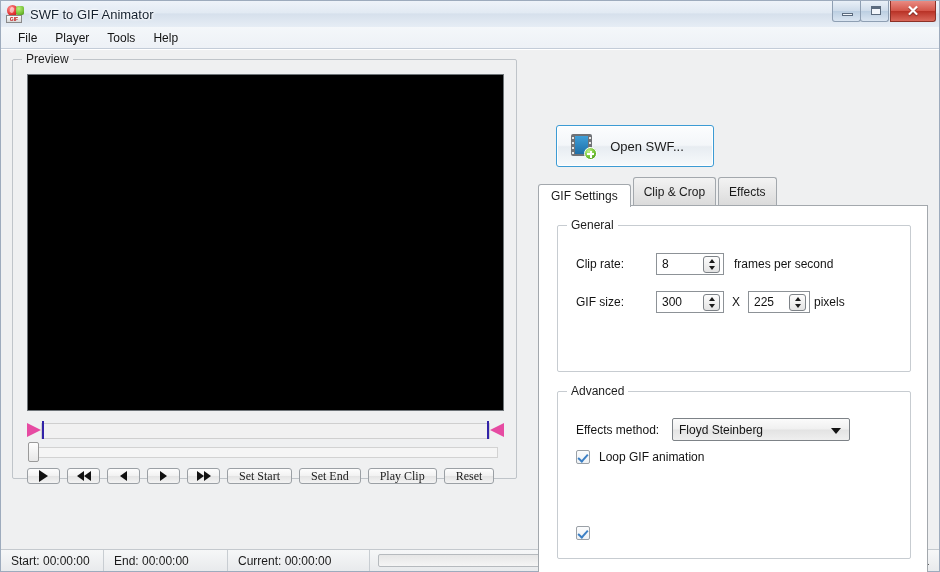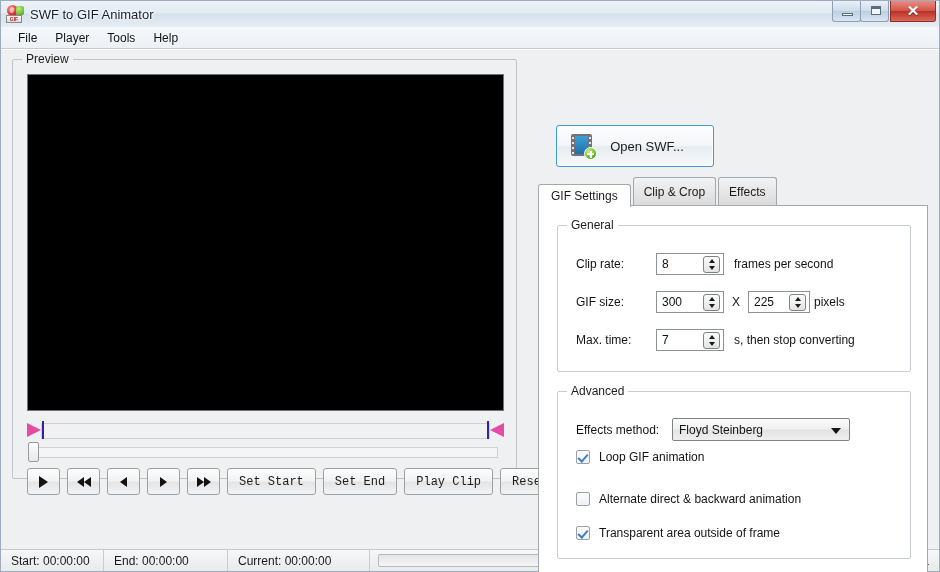--- a/index.html
+++ b/index.html
@@ -270,32 +270,32 @@
 
   
   .btn-row {
     position: absolute;
     left: 14px; top: 408px;
     display: flex;
     align-items: center;
     gap: 7px;
   }
   .pbtn {
-    height: 27px;
+    height: 16px;
     box-sizing: border-box;
     border: 1px solid #9ba0a5;
     border-radius: 3px;
     background: linear-gradient(to bottom,#fdfdfd 0%, #f2f2f2 48%, #e4e4e4 52%, #f3f3f3 100%);
     font-size: 12px;
     color: #1b1b1b;
     display: flex;
     align-items: center;
     justify-content: center;
     cursor: default;
-    font-family: Liberation Mono, monospace;
+    font-family: Liberation Serif, serif;
     padding: 0 11px;
     white-space: nowrap;
   }
   .pbtn.icon { width: 33px; padding: 0; }
   .glyph { display:block; }
   .tri-r { width:0;height:0;border-top:6px solid transparent;border-bottom:6px solid transparent;border-left:9px solid #111; }
   .tri-r.small { border-top-width:5px;border-bottom-width:5px;border-left-width:7px;border-left-color:#111; }
   .tri-l.small { width:0;height:0;border-top:5px solid transparent;border-bottom:5px solid transparent;border-right:7px solid #111; }
   .dbl { display:flex; }
   .dbl .t-l { width:0;height:0;border-top:5px solid transparent;border-bottom:5px solid transparent;border-right:7px solid #111; }
@@ -714,57 +714,41 @@
           <div class="spinner" style="width:62px">
             <input type="text" value="225" style="">
             <div class="spin-btns">
               <div class="up"></div>
               <div class="down"></div>
             </div>
           </div>
           <div class="field-label" style="margin-left:4px">pixels</div>
         </div>
 
-        <div class="field-row" style="top:103px;">
-          <div class="field-label" style="width:80px">Max. time:</div>
-          <div class="spinner" style="width:68px">
-            <input type="text" value="7" style="">
-            <div class="spin-btns">
-              <div class="up"></div>
-              <div class="down"></div>
-            </div>
-          </div>
-          <div class="field-label" style="margin-left:10px">s, then stop converting</div>
-        </div>
       </div>
 
       <div class="inner-group" id="advanced-group">
         <div class="ig-title">Advanced</div>
 
         <div class="field-row" style="top:26px;">
           <div class="field-label" style="width:96px">Effects method:</div>
           <div class="combo" style="width:178px">
             <span>Floyd Steinberg</span>
             <span class="caret"></span>
           </div>
         </div>
 
         <div class="chk-row" style="top:58px;">
           <div class="chkbox checked"></div>
           <div class="chk-label">Loop GIF animation</div>
         </div>
 
-        <div class="chk-row" style="top:100px;">
-          <div class="chkbox"></div>
-          <div class="chk-label">Alternate direct &amp; backward animation</div>
-        </div>
 
         <div class="chk-row" style="top:134px;">
           <div class="chkbox checked"></div>
-          <div class="chk-label">Transparent area outside of frame</div>
         </div>
       </div>
 
     </div>
   </div>
 
   <div class="statusbar">
     <div class="sb-cell c1">Start: 00:00:00</div>
     <div class="sb-cell c2">End: 00:00:00</div>
     <div class="sb-cell c3">Current: 00:00:00</div>

